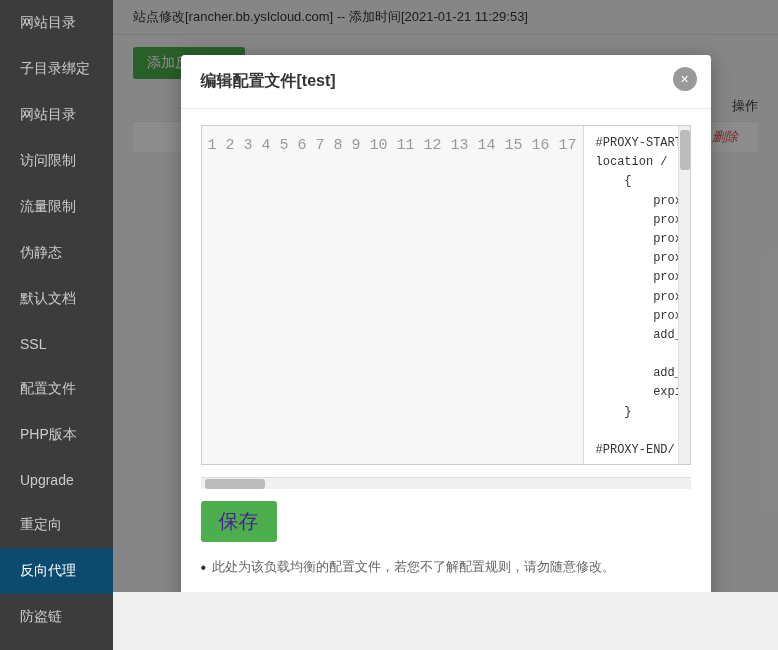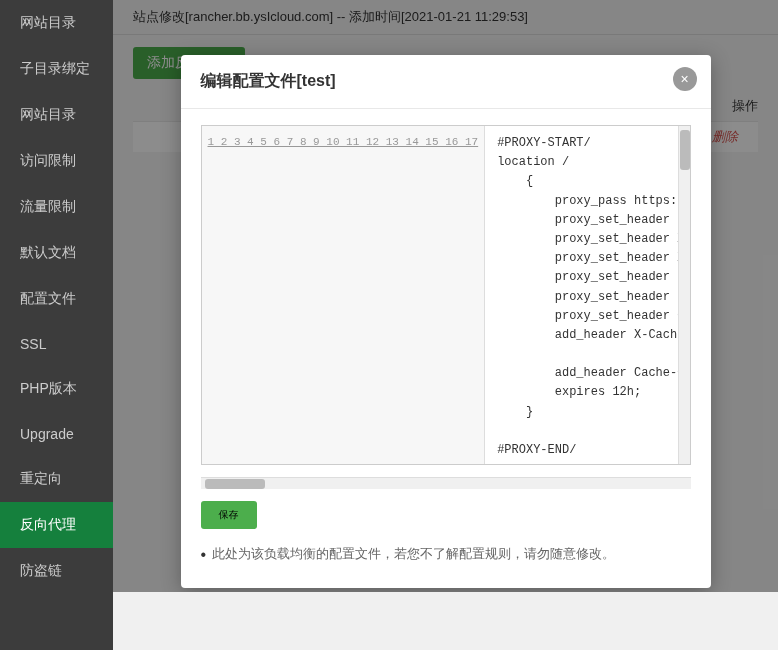--- a/index.html
+++ b/index.html
@@ -24,21 +24,21 @@
       flex-direction: column;
     }
     .sidebar-item {
       padding: 14px 20px;
       color: #ccc;
       font-size: 14px;
       cursor: pointer;
       white-space: nowrap;
     }
     .sidebar-item.active {
-      background: #15803d;
+      background: #0c4a6e;
       color: #fff;
     }
 
     
     .main-content {
       position: absolute;
       left: 113px; top: 0;
       width: 665px;
       height: 592px;
       background: #f5f5f5;
@@ -157,25 +157,24 @@
       position: relative;
     }
 
     .line-numbers {
       background: #f7f7f7;
       border-right: 1px solid #ddd;
       padding: 8px 6px;
       min-width: 32px;
       text-align: center;
       font-family: "Courier New", monospace;
-      font-size: 11px;
+      font-size: 15px;
       color: #999;
       line-height: 1.6;
       user-select: none;
-      text-decoration: underline;
     }
 
     .code-content {
       flex: 1;
       overflow: auto;
       padding: 8px 12px;
       font-family: "Courier New", monospace;
       font-size: 12px;
       color: #333;
       line-height: 1.6;
@@ -221,24 +220,24 @@
       left: 4px;
       top: 1px;
     }
 
     
     .modal-footer {
       padding: 12px 20px 4px 20px;
     }
     .btn-save {
       background: #4cae4c;
-      color: #000000;
+      color: #4c1d95;
       border: none;
       padding: 7px 18px;
-      font-size: 10px;
+      font-size: 20px;
       cursor: pointer;
       border-radius: 3px;
     }
 
     
     .warning-note {
       padding: 12px 20px 0 20px;
       font-size: 13px;
       color: #666;
       display: flex;
@@ -264,27 +263,30 @@
   <div class="sidebar-item">
     <span>网站目录</span>
   </div>
   <div class="sidebar-item">
     <span>访问限制</span>
   </div>
   <div class="sidebar-item">
     <span>流量限制</span>
   </div>
   <div class="sidebar-item">
+    <span>伪静态</span>
+  </div>
+  <div class="sidebar-item">
     <span>默认文档</span>
   </div>
   <div class="sidebar-item">
+    <span>SSL</span>
+  </div>
+  <div class="sidebar-item">
     <span>配置文件</span>
-  </div>
-  <div class="sidebar-item">
-    <span>SSL</span>
   </div>
   <div class="sidebar-item">
     <span>PHP版本</span>
   </div>
   <div class="sidebar-item">
     <span>Upgrade</span>
   </div>
   <div class="sidebar-item">
     <span>重定向</span>
   </div>

